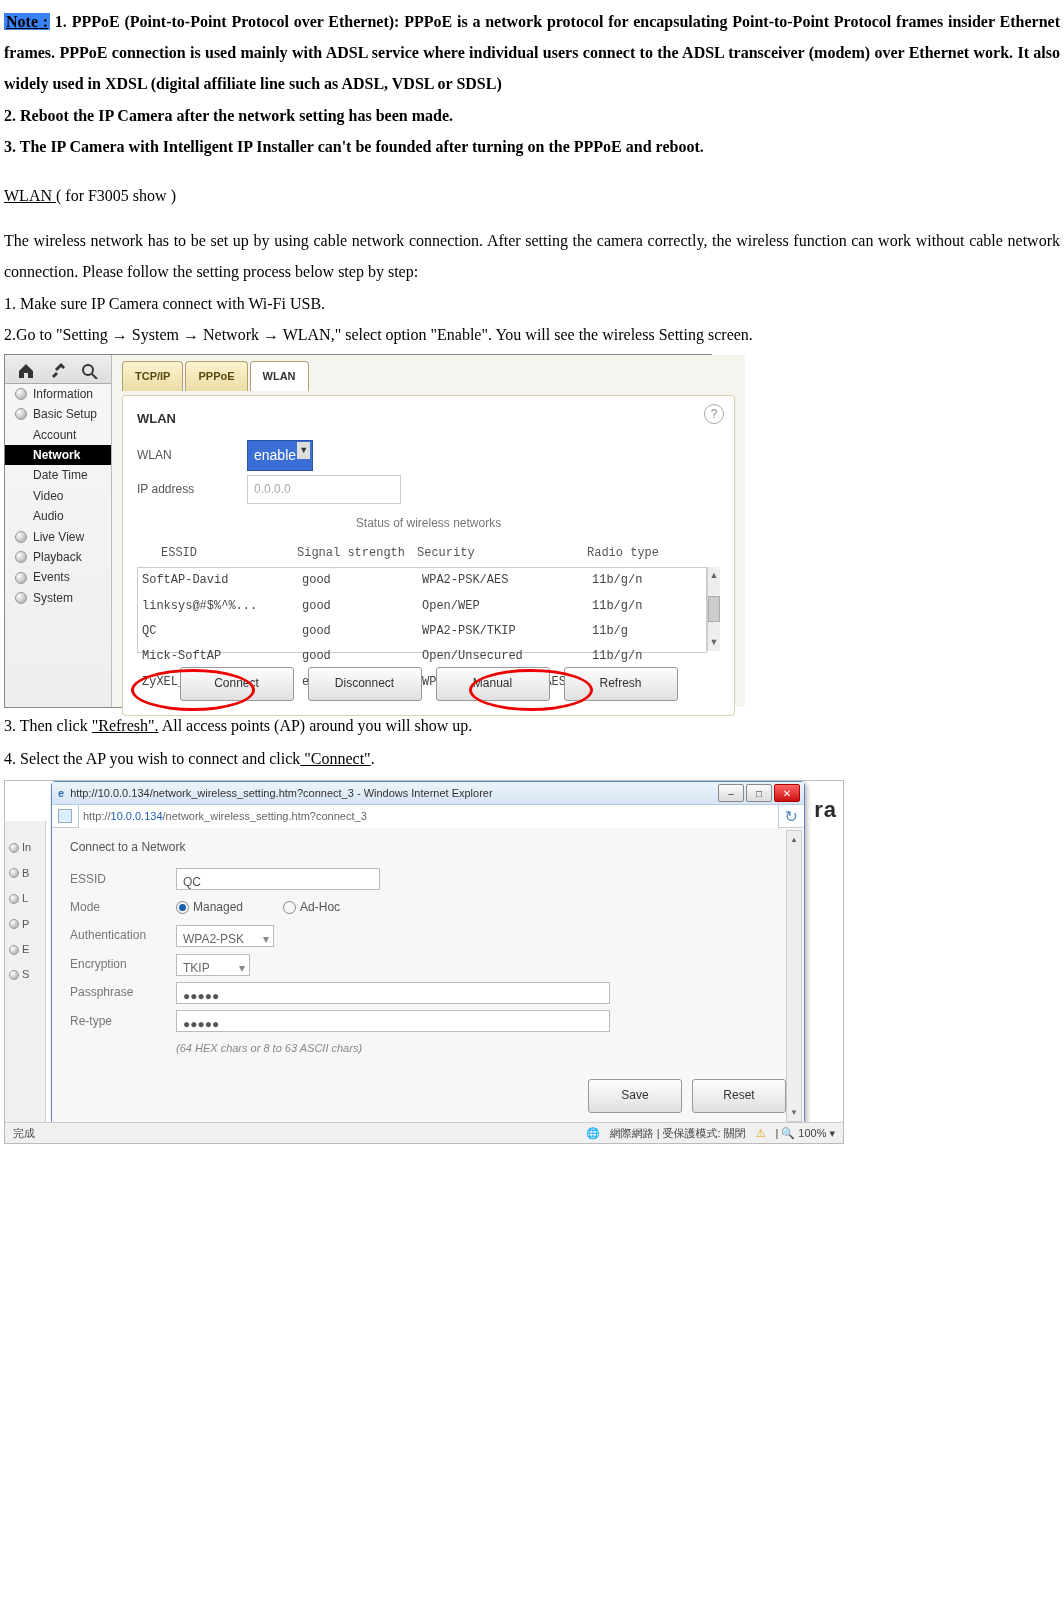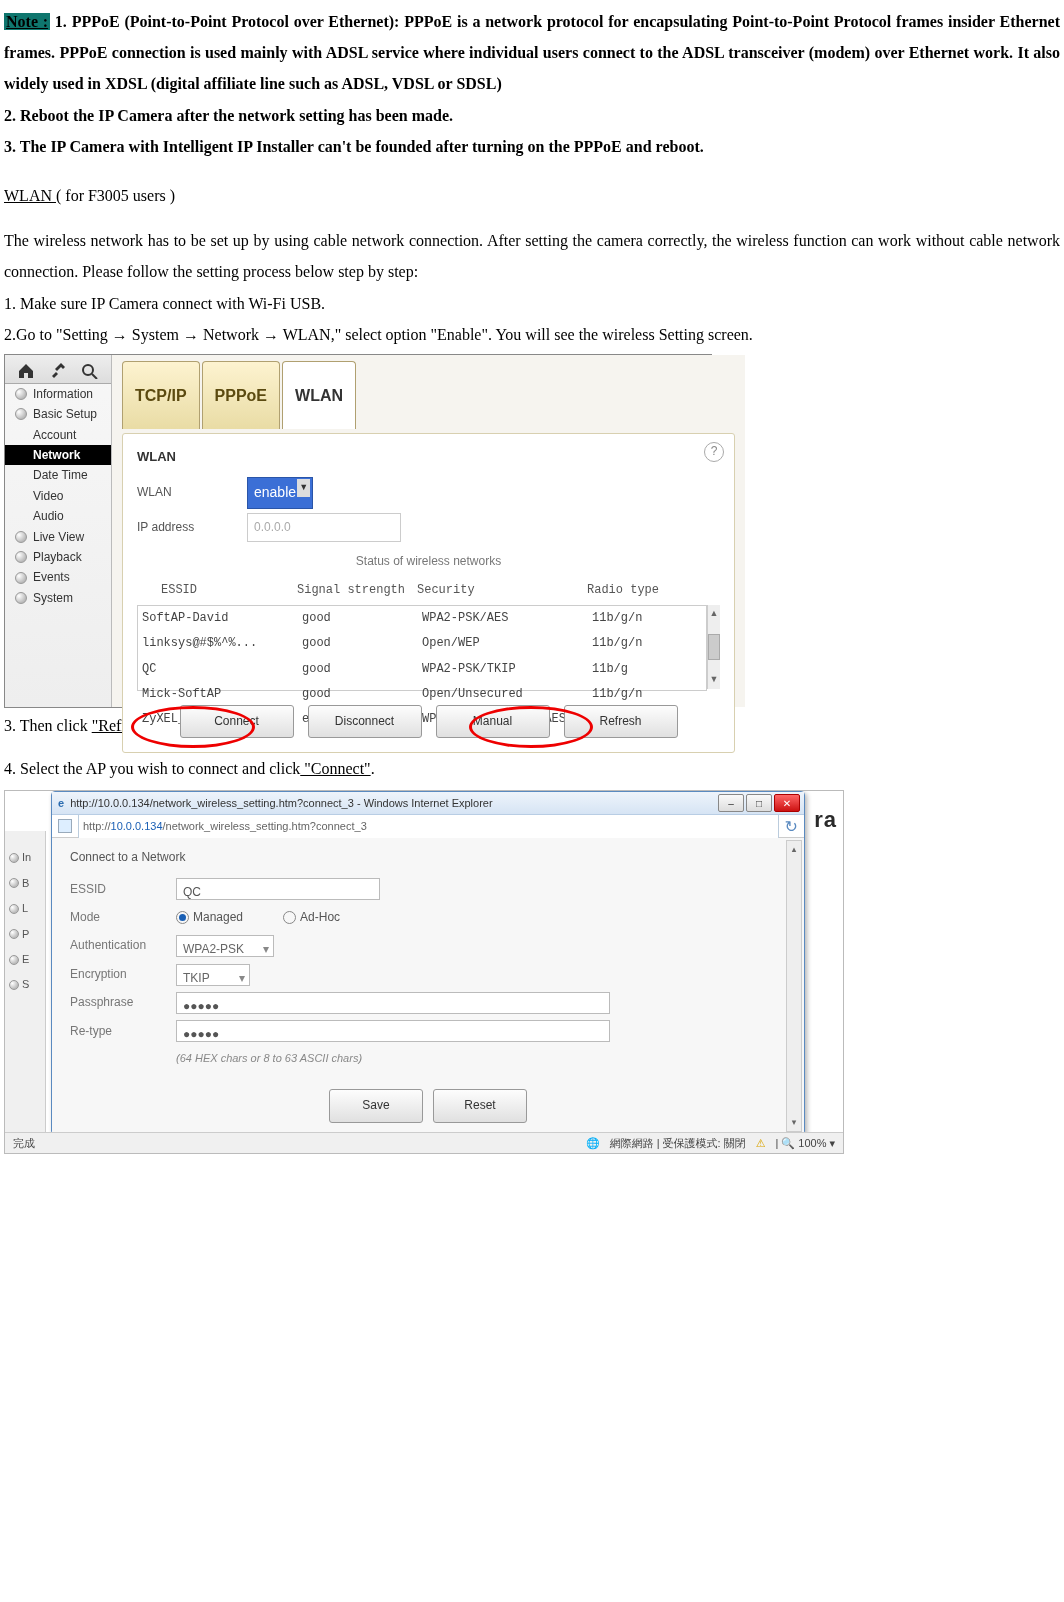--- a/index.html
+++ b/index.html
@@ -5,21 +5,21 @@
   body {
     font-family: "Times New Roman", Times, serif;
     font-size: 16px;
     color: #000;
     margin: 0;
     padding: 6px 4px;
     width: 1056px;
     line-height: 1.95;
   }
   .note-label {
-    background: #0f766e;
+    background: #3b82f6;
     font-weight: bold;
     text-decoration: underline;
     padding: 0 2px;
   }
   .bold { font-weight: bold; }
   .underline { text-decoration: underline; }
   .justify { text-align: justify; }
   .section-heading { margin-top: 18px; margin-bottom: 14px; }
   .para { margin: 0; }
   .step { margin: 0; }
@@ -62,25 +62,25 @@
     width:10px; height:10px; border-radius:50%;
     background: radial-gradient(circle at 30% 30%, #fff, #bbb 70%);
     border:1px solid #999; flex:none;
   }
   .content1 {
     flex:1; position:relative; background:#f6f4ef;
     padding: 6px 10px 10px 10px;
   }
   .tabs { display:flex; gap:2px; margin-bottom:4px; }
   .tab {
-    padding:18px 12px;
+    padding:4px 12px;
     border:1px solid #b0a070;
     border-bottom:none;
     background:linear-gradient(#fdf3d0,#e9dca5);
-    font-weight:bold; color:#5b4a10; font-size:16px;
+    font-weight:bold; color:#5b4a10; font-size:11px;
     border-radius:4px 4px 0 0;
   }
   .tab.active { background:#fff; color:#333; border-color:#b0a070; }
   .panel {
     background:#fff; border:1px solid #d8d0b0; border-radius:3px;
     padding:10px 14px 14px 14px; position:relative;
   }
   .help-icon {
     position:absolute; right:10px; top:8px; width:18px; height:18px;
     border-radius:50%; border:1px solid #aaa; color:#888;
@@ -193,21 +193,21 @@
     border:1px solid #bbb; background:#fff; padding:2px 6px; font-size:12px;
     color:#555; height:16px;
   }
   .txt.w190 { width:190px; }
   .txt.w420 { width:420px; }
   .txt.dd { width:84px; position:relative; color:#666; }
   .txt.dd:after { content:"▾"; position:absolute; right:4px; color:#888; }
   .radio { width:11px; height:11px; border:1px solid #888; border-radius:50%; display:inline-block; margin-right:4px; position:relative; }
   .radio.checked:after { content:""; position:absolute; inset:2px; background:#1a5fb4; border-radius:50%; }
   .hint { color:#888; font-style:italic; margin-left:106px; font-size:11px; }
-  .btn-row2 { display:flex; gap:10px; justify-content:center; margin-top:20px; }
+  .btn-row2 { display:flex; gap:10px; justify-content:flex-end; margin-top:20px; }
   .statusbar {
     position:absolute; left:0; right:0; bottom:0; height:20px;
     border-top:1px solid #ccc; background:#f0f0f0;
     display:flex; align-items:center; font-size:11px; color:#444;
     justify-content:space-between; padding:0 8px;
   }
   .statusbar .right { display:flex; gap:10px; align-items:center; }
   .scrollbar2 {
     position:absolute; right:2px; top:2px; bottom:2px; width:14px;
     background:#eee; border:1px solid #ccc;
@@ -218,21 +218,21 @@
 </head>
 <body>
 
 <p class="para justify bold">
   <span class="note-label">Note :</span><span> 1. PPPoE (Point-to-Point Protocol over Ethernet): PPPoE is a network protocol for encapsulating Point-to-Point Protocol frames insider Ethernet frames. PPPoE connection is used mainly with ADSL service where individual users connect to the ADSL transceiver (modem) over Ethernet work. It also widely used in XDSL (digital affiliate line such as ADSL, VDSL or SDSL)</span>
 </p>
 <p class="para bold"><span>2. Reboot the IP Camera after the network setting has been made.</span></p>
 <p class="para bold"><span>3. The IP Camera with Intelligent IP Installer can't be founded after turning on the PPPoE and reboot.</span></p>
 
 <p class="section-heading">
-  <span class="underline">WLAN </span><span>( for F3005 users )</span>
+  <span class="underline">WLAN </span><span>( for F3005 show )</span>
 </p>
 
 <p class="para justify">The wireless network has to be set up by using cable network connection. After setting the camera correctly, the wireless function can work without cable network connection. Please follow the setting process below step by step:</p>
 <p class="step">1. Make sure IP Camera connect with Wi-Fi USB.</p>
 <p class="step justify">2.Go to "Setting → System → Network → WLAN," select option "Enable". You will see the wireless Setting screen.</p>
 
 <div style="position:relative; width:706px;">
 
 <div class="shot shot1">
   <div class="sidebar">
@@ -369,21 +369,21 @@
       <div class="red-oval" style="left:8px; bottom:4px; width:118px; height:36px;"></div>
       <div class="red-oval" style="left:346px; bottom:4px; width:118px; height:36px;"></div>
     </div>
   </div>
 </div>
 </div>
 
 <p class="step" style="margin-top:2px;">
   <span>3. Then click </span><span class="underline">"Refresh".</span><span> All access points (AP) around you will show up.</span>
 </p>
-<p class="step" style="margin-top:12px;">
+<p class="step" style="margin-top:2px;">
   <span>4. Select the AP you wish to connect and click</span><span class="underline"> "Connect"</span><span>.</span>
 </p>
 
 <div class="shot2-wrap">
   <span class="ra-suffix">ra</span>
   <div class="bg-sidebar2" id="bgside">
       <div>
         <span class="bullet-exp" style="width: 8px; height: 8px;"></span>
         <span>In</span>
       </div>

